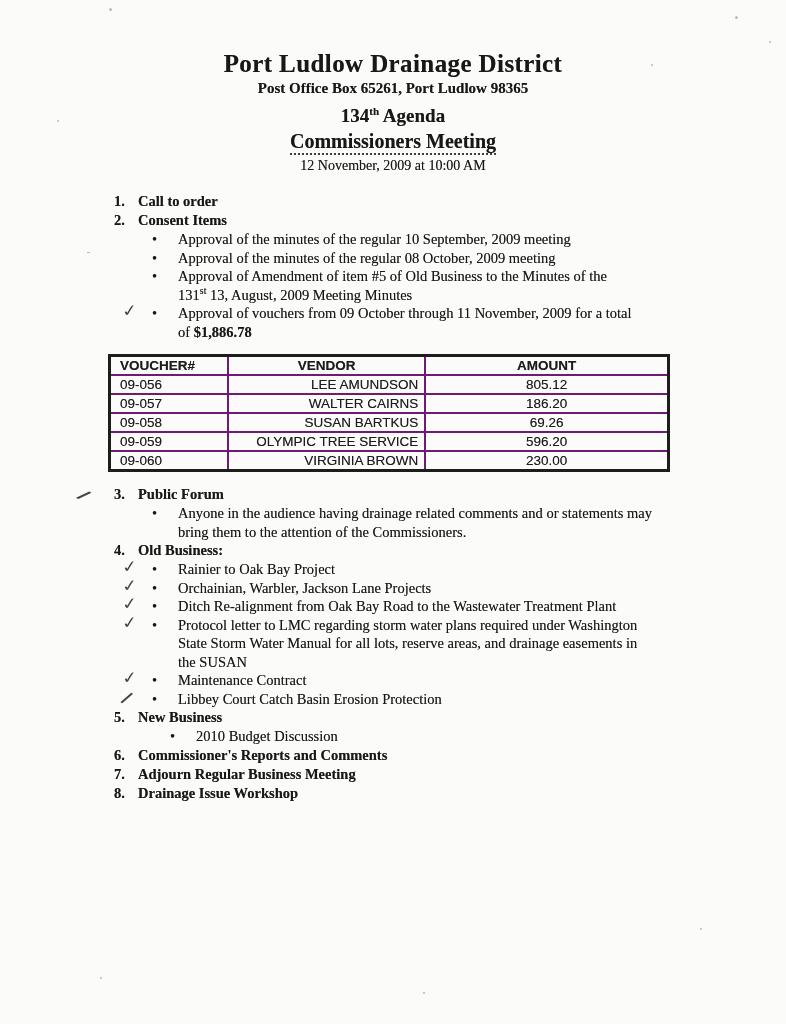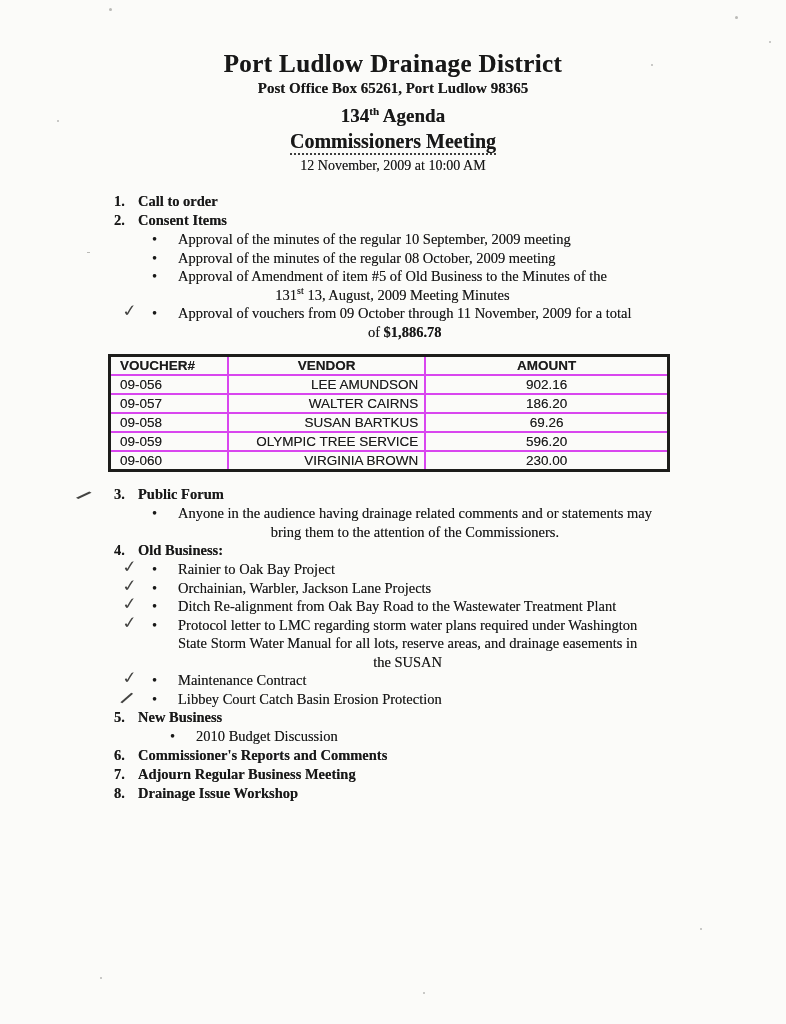--- a/index.html
+++ b/index.html
@@ -27,40 +27,40 @@
   }
   .date{font-size:14px;line-height:18px;margin-top:2px;}
   
   .content{padding-left:114px;padding-right:104px;margin-top:17px;}
   .agenda-item{position:relative;display:flex;line-height:19px;font-size:14.5px;margin:0;}
   .agenda-item .num{width:24px;font-weight:bold;flex:none;}
   .agenda-item .title{font-weight:bold;}
   .bullet{position:relative;display:flex;margin-left:36px;line-height:18.5px;font-size:14.5px;}
   .bullet.indent{margin-left:54px;}
   .bullet .dot{width:26px;flex:none;padding-left:2px;}
-  .btext{display:block;text-align:center;}
+  .btext{display:block;}
   .btext sup{font-size:10px;line-height:0;}
   .b{font-weight:bold;}
   
   .mark{
     position:absolute;font-family:"DejaVu Sans",sans-serif;
     color:#30302e;opacity:0.9;text-shadow:none;pointer-events:none;
   }
   .mark.check{left:-27px;top:-2px;font-size:16px;transform:rotate(-8deg) scaleX(1.15);}
   .mark.slash{left:-26px;top:-1px;font-size:16px;transform:rotate(24deg) scaleX(1.5);}
   .agenda-item > .mark.slash{left:-33px;top:1px;font-size:15px;transform:rotate(32deg) scaleX(2.1);}
   
   table.vtable{
     width:562px;margin:13px 0 13px -6px;
     border-collapse:collapse;
     font-family:"Liberation Sans",sans-serif;
     font-size:13.5px;color:#1c1c1c;
     border:3px solid #1d1d1b;
   }
-  .vtable th,.vtable td{border:2px solid #d946ef;height:17px;padding:0 6px;}
+  .vtable th,.vtable td{border:2px solid #701a75;height:17px;padding:0 6px;}
   .vtable col.c1{width:119px;} .vtable col.c2{width:198px;} .vtable col.c3{width:245px;}
   .vtable th{font-weight:bold;}
   .vtable th.c1h{text-align:left;padding-left:9px;}
   .vtable td.voucher{text-align:left;padding-left:9px;margin-top:47px;}
   .vtable td.vendor{text-align:right;padding-left:7px;}
   .vtable th.c3h,.vtable td.amount{text-align:center;}
   
   .speck{position:absolute;background:#7a7a76;border-radius:50%;opacity:0.5;}
 </style>
 </head>
@@ -115,21 +115,21 @@
         <tr>
           <th class="c1h">VOUCHER#</th>
           <th class="c2h">VENDOR</th>
           <th class="c3h">AMOUNT</th>
         </tr>
       </thead>
       <tbody id="voucher-rows">
           <tr>
             <td class="voucher">09-056</td>
             <td class="vendor">LEE AMUNDSON</td>
-            <td class="amount">902.16</td>
+            <td class="amount">805.12</td>
           </tr>
           <tr>
             <td class="voucher">09-057</td>
             <td class="vendor">WALTER CAIRNS</td>
             <td class="amount">186.20</td>
           </tr>
           <tr>
             <td class="voucher">09-058</td>
             <td class="vendor">SUSAN BARTKUS</td>
             <td class="amount">69.26</td>

